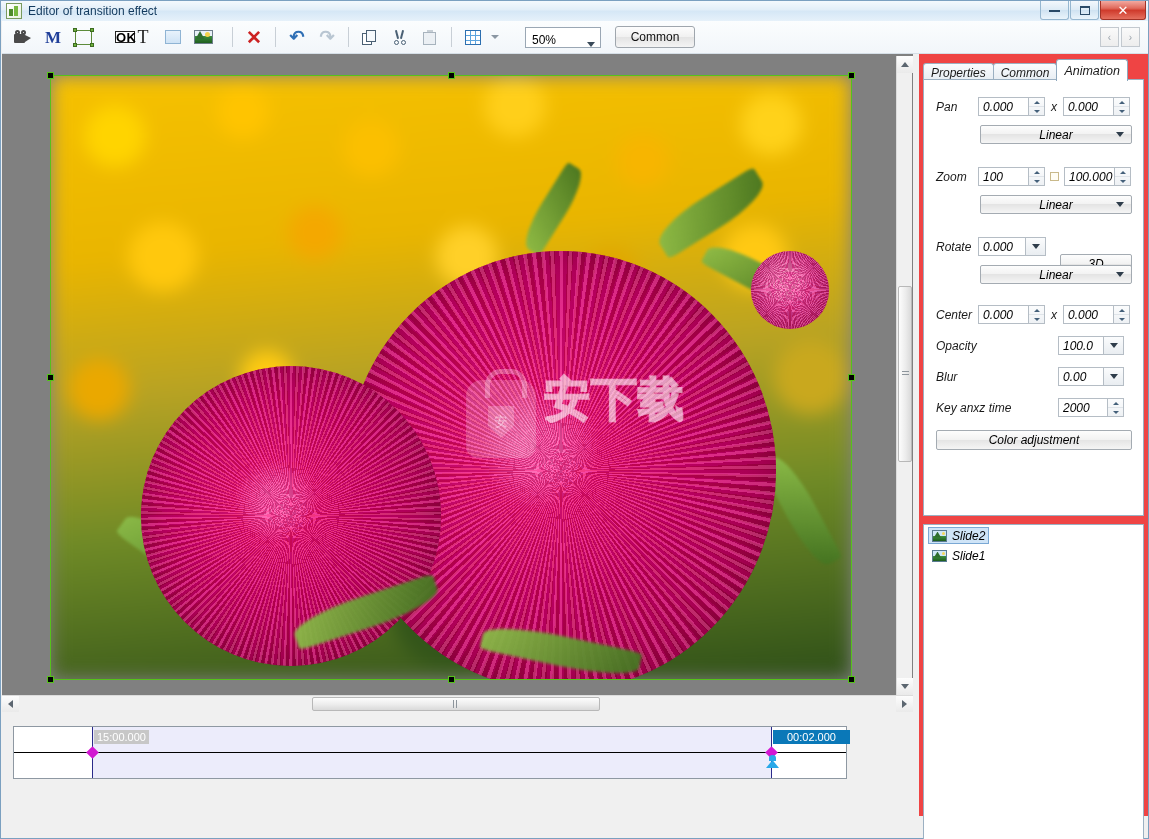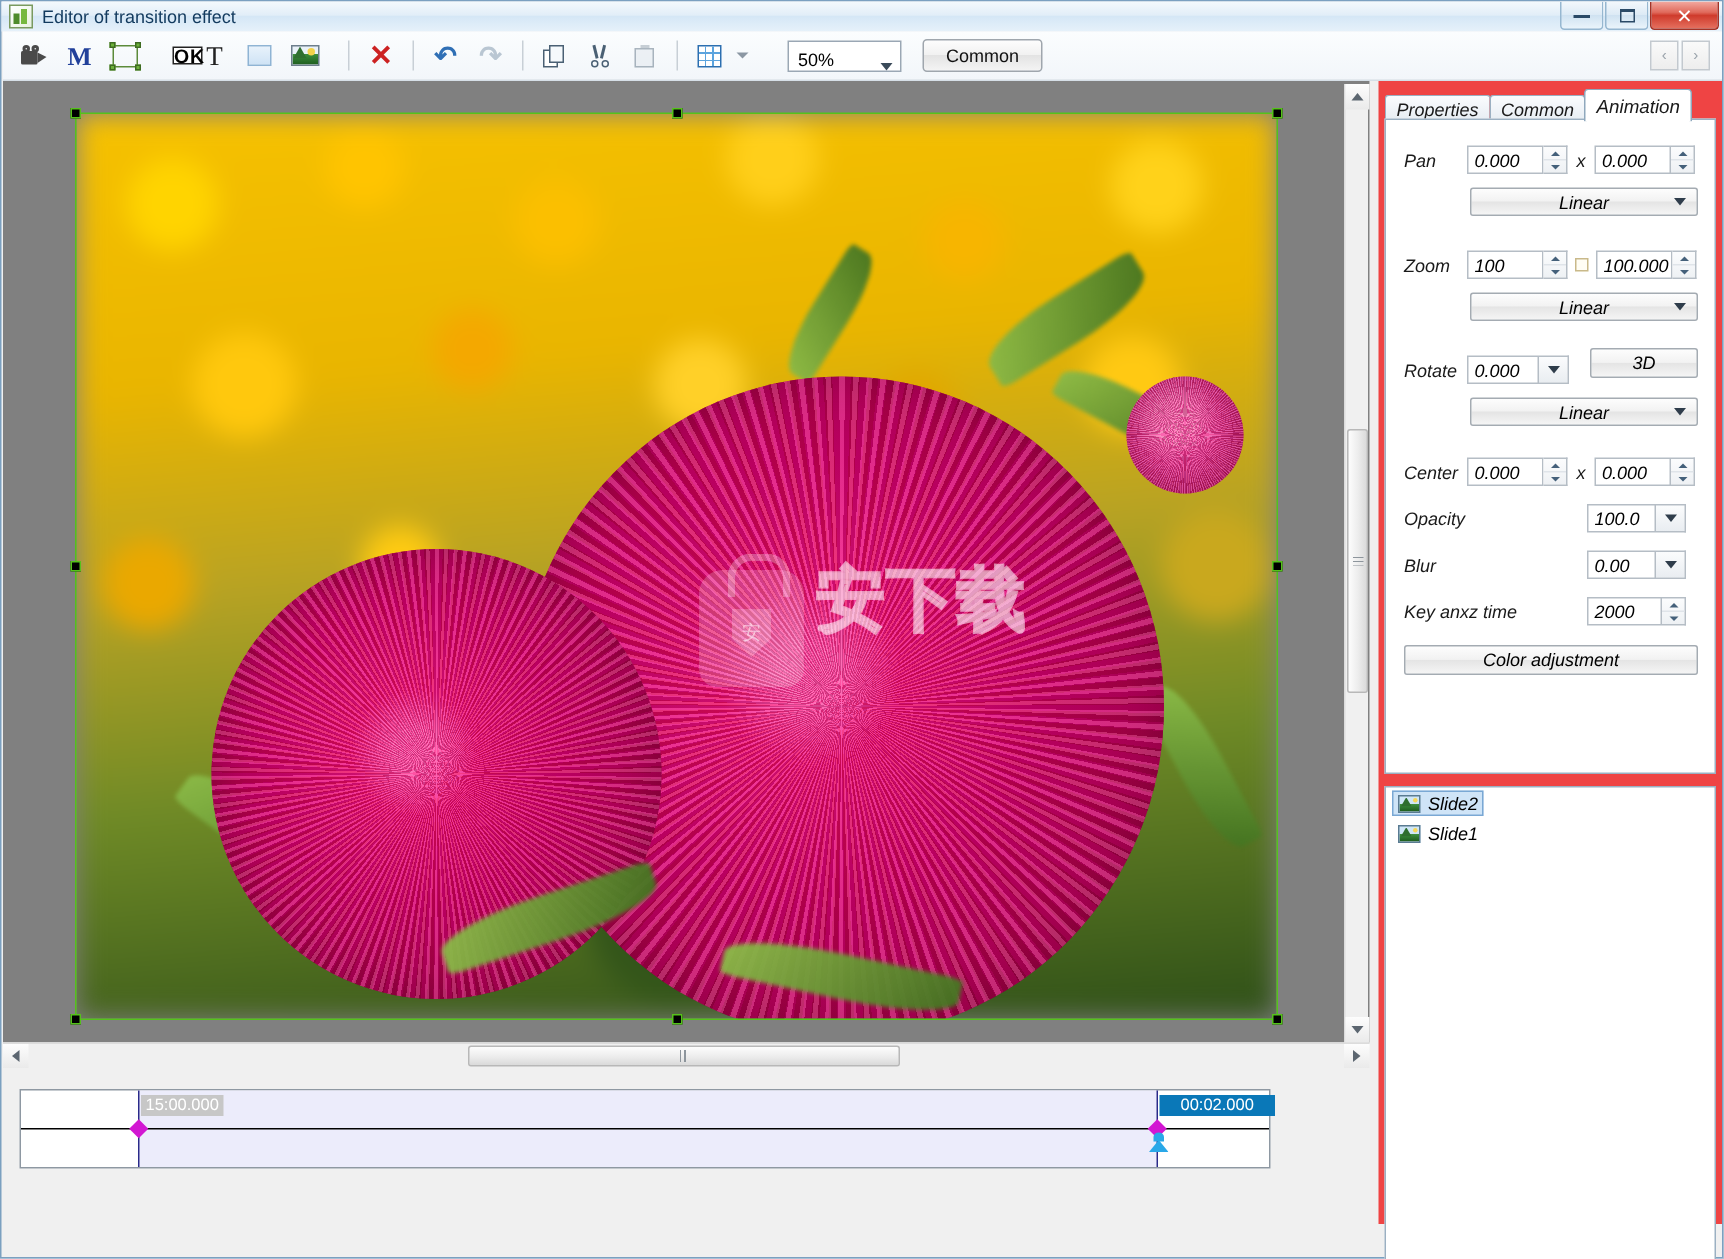--- a/index.html
+++ b/index.html
@@ -623,21 +623,21 @@
         <span class="arrow"></span>
       </div>
 
       <div class="row" style="left:12px; top:157px;">
         <span class="lbl" style="width:42px">Rotate</span>
         <span class="tfield" style="width:48px">0.000</span>
         <span class="dropbtn">
             <span class="arrow"></span>
           </span>
       </div>
-      <div class="combo" style="position:absolute; left:136px; top:152px; width:72px; height:20px;">
+      <div class="combo" style="position:absolute; left:136px; top:174px; width:72px; height:20px;">
         <span>3D</span>
       </div>
       <div class="combo" style="position:absolute; left:56px; top:185px; width:152px;">
         <span>Linear</span>
         <span class="arrow"></span>
       </div>
 
       <div class="row" style="left:12px; top:225px;">
         <span class="lbl" style="width:42px">Center</span>
         <span class="tfield" style="width:51px">0.000</span>

